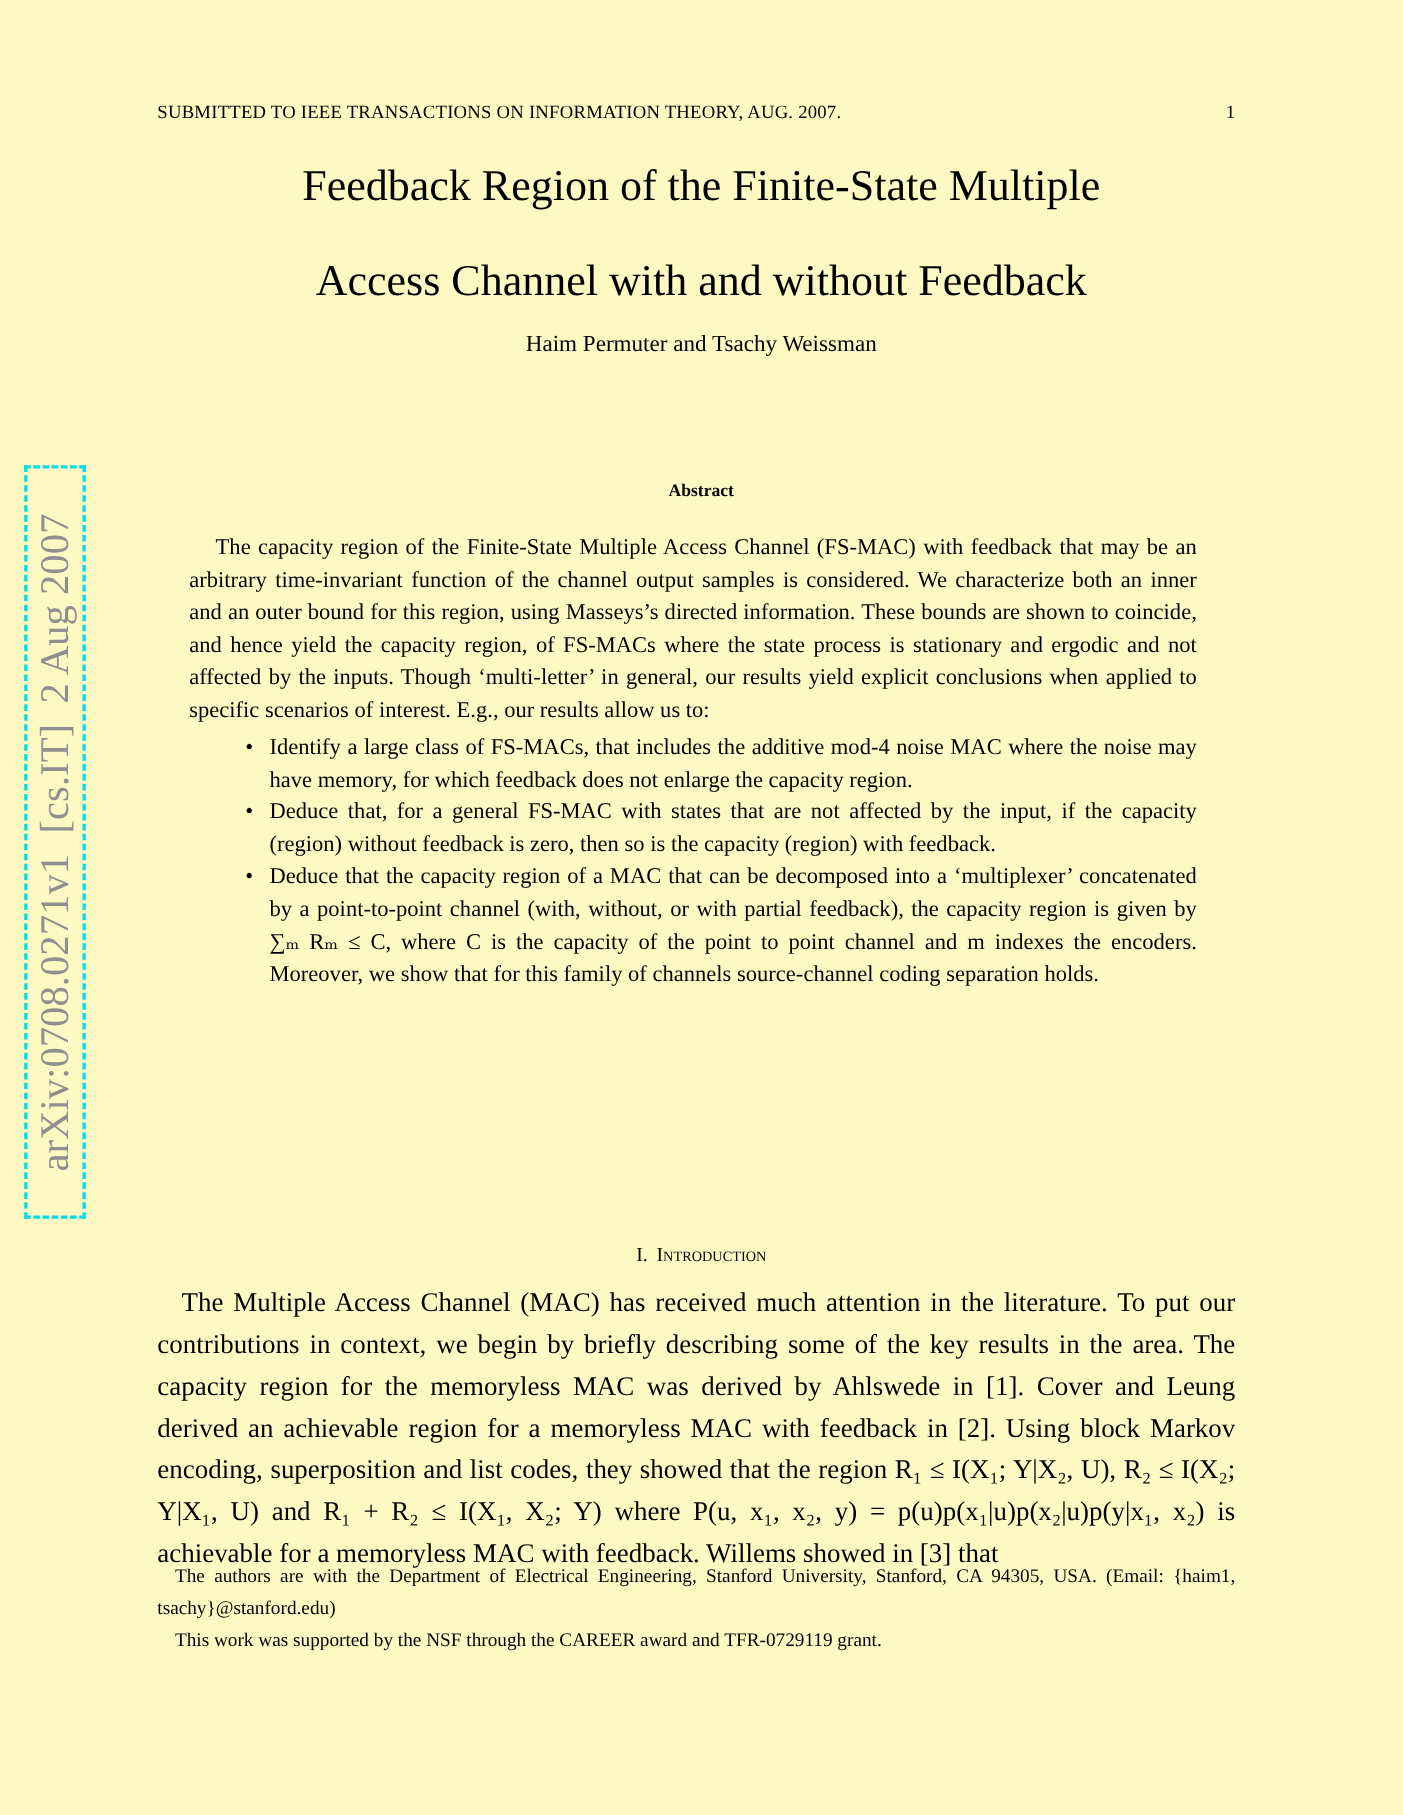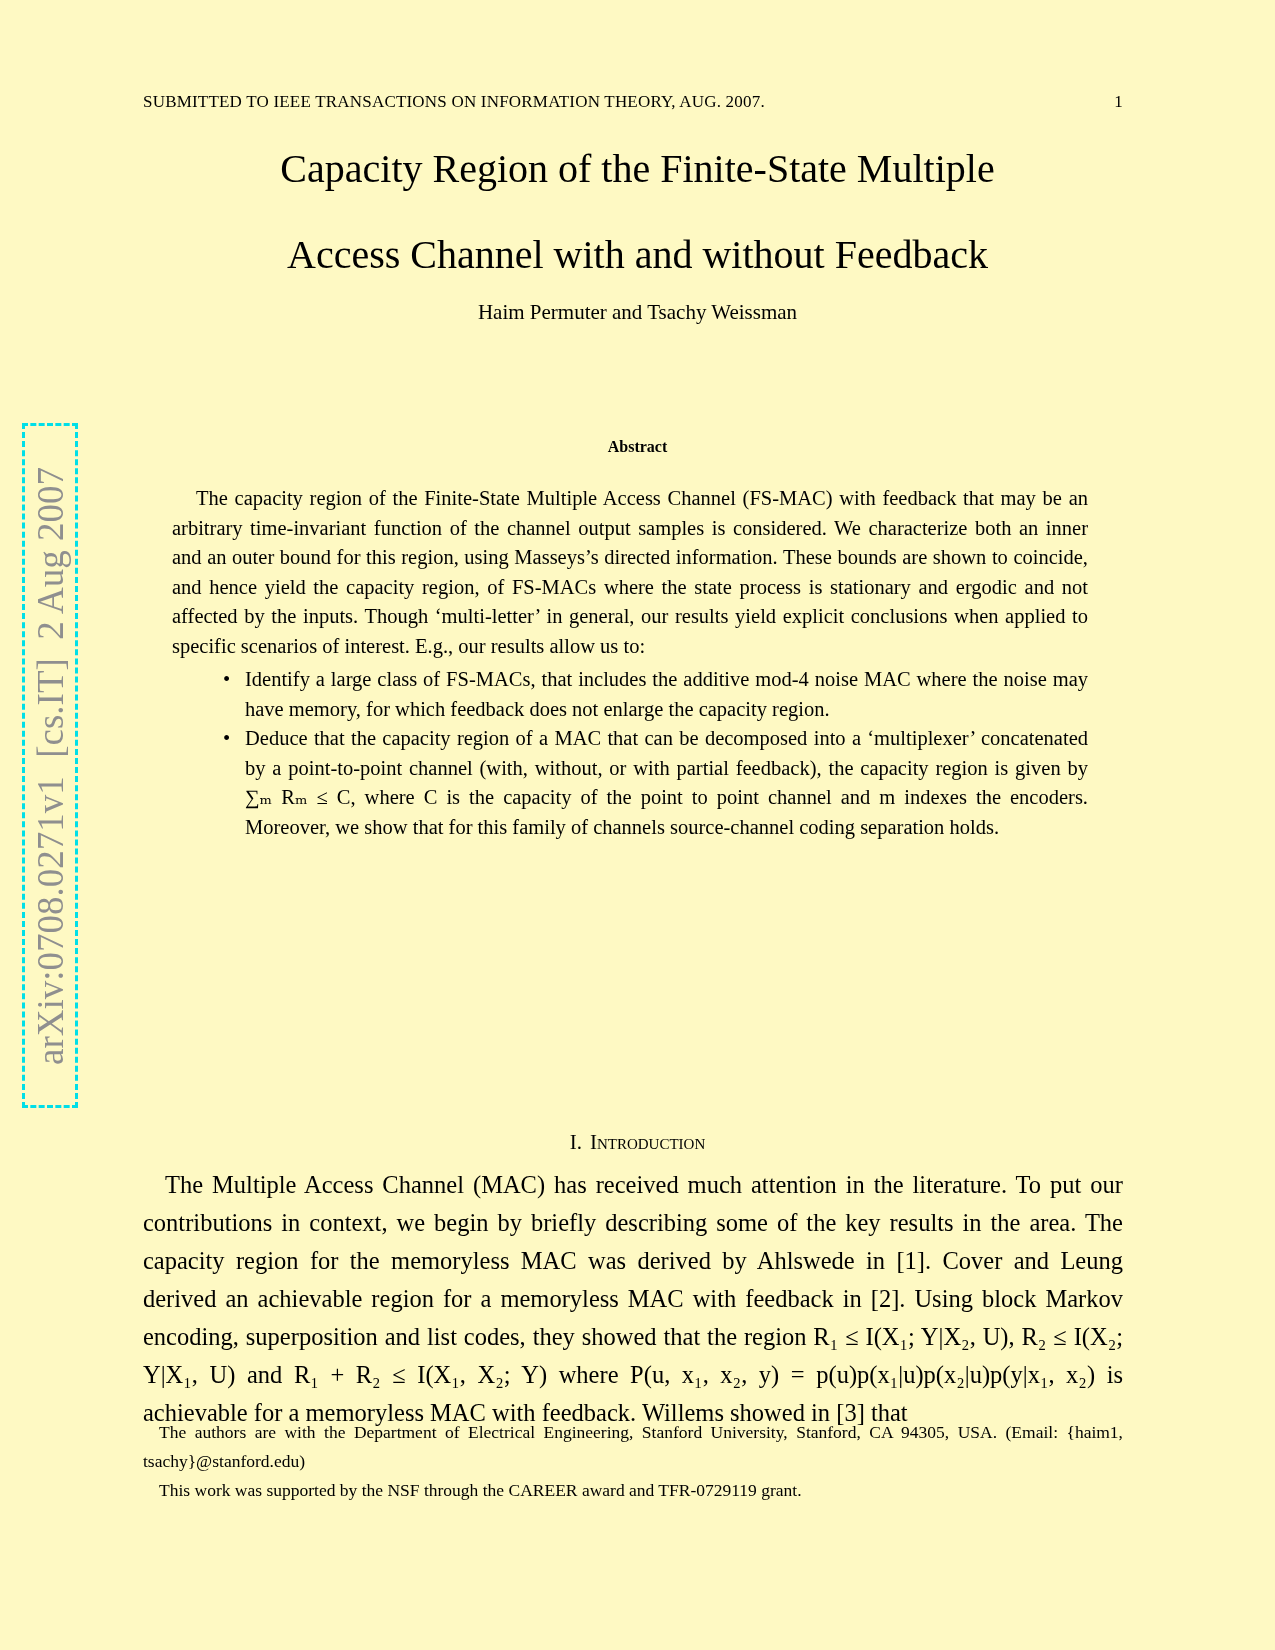--- a/index.html
+++ b/index.html
@@ -131,21 +131,21 @@
     text-indent: 24px;
   }
 
   
   .section-heading {
     position: absolute;
     left: 0;
     right: 0;
     top: 1130px;
     text-align: center;
-    font-size: 21px;
+    font-size: 18px;
   }
   .section-heading .sc { font-variant: small-caps; margin-left: 8px; }
 
   
   .intro-paragraph {
     position: absolute;
     left: 143px;
     width: 980px;
     top: 1166px;
     font-size: 24.5px;
@@ -177,32 +177,33 @@
   <div class="header-row">
     <span>SUBMITTED TO IEEE TRANSACTIONS ON INFORMATION THEORY, AUG. 2007.</span>
     <span>1</span>
   </div>
 
   <div class="arxiv-box">
     <span class="arxiv-text">arXiv:0708.0271v1  [cs.IT]  2 Aug 2007</span>
   </div>
 
   <div class="title-block">
-    <div>Capacity Region of the Finite-State Multiple</div>
+    <div>Feedback Region of the Finite-State Multiple</div>
     <div>Access Channel with and without Feedback</div>
   </div>
 
   <div class="authors-line">Haim Permuter and Tsachy Weissman</div>
 
   <div class="abstract-heading">Abstract</div>
 
   <div class="abstract-body">The capacity region of the Finite-State Multiple Access Channel (FS-MAC) with feedback that may be an arbitrary time-invariant function of the channel output samples is considered. We characterize both an inner and an outer bound for this region, using Masseys’s directed information. These bounds are shown to coincide, and hence yield the capacity region, of FS-MACs where the state process is stationary and ergodic and not affected by the inputs. Though ‘multi-letter’ in general, our results yield explicit conclusions when applied to specific scenarios of interest. E.g., our results allow us to:</div>
 
   <ul class="bullet-list">
     <li>Identify a large class of FS-MACs, that includes the additive mod-4 noise MAC where the noise may have memory, for which feedback does not enlarge the capacity region.</li>
+    <li>Deduce that, for a general FS-MAC with states that are not affected by the input, if the capacity (region) without feedback is zero, then so is the capacity (region) with feedback.</li>
     <li>Deduce that the capacity region of a MAC that can be decomposed into a ‘multiplexer’ concatenated by a point-to-point channel (with, without, or with partial feedback), the capacity region is given by ∑ₘ Rₘ ≤ C, where C is the capacity of the point to point channel and m indexes the encoders. Moreover, we show that for this family of channels source-channel coding separation holds.</li>
   </ul>
 
 
 
   <div class="section-heading">
     <span>I.</span><span class="sc">Introduction</span>
   </div>
 
   <div class="intro-paragraph">The Multiple Access Channel (MAC) has received much attention in the literature. To put our contributions in context, we begin by briefly describing some of the key results in the area. The capacity region for the memoryless MAC was derived by Ahlswede in [1]. Cover and Leung derived an achievable region for a memoryless MAC with feedback in [2]. Using block Markov encoding, superposition and list codes, they showed that the region R₁ ≤ I(X₁; Y|X₂, U), R₂ ≤ I(X₂; Y|X₁, U) and R₁ + R₂ ≤ I(X₁, X₂; Y) where P(u, x₁, x₂, y) = p(u)p(x₁|u)p(x₂|u)p(y|x₁, x₂) is achievable for a memoryless MAC with feedback. Willems showed in [3] that</div>

